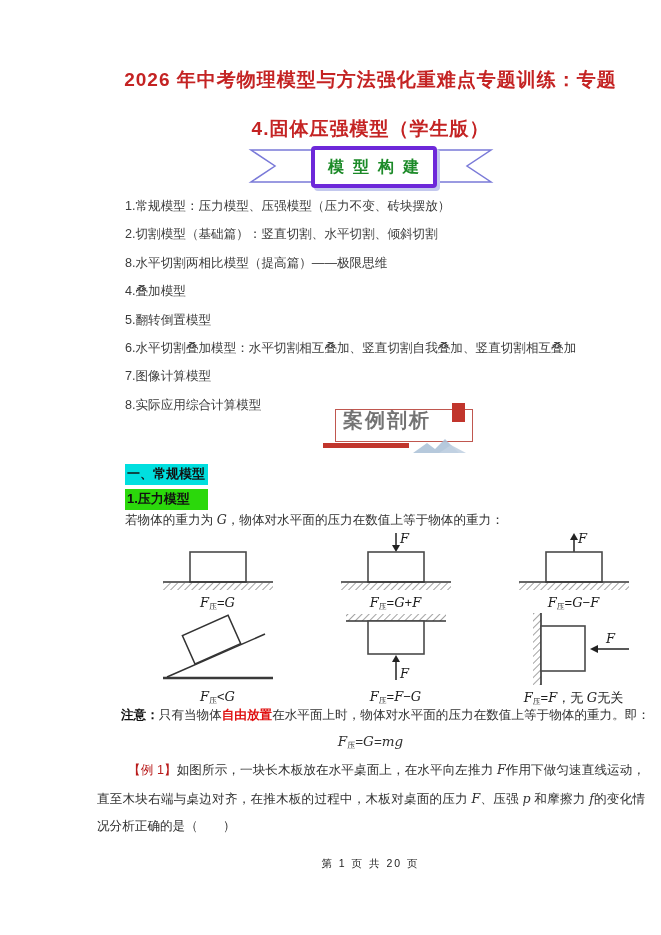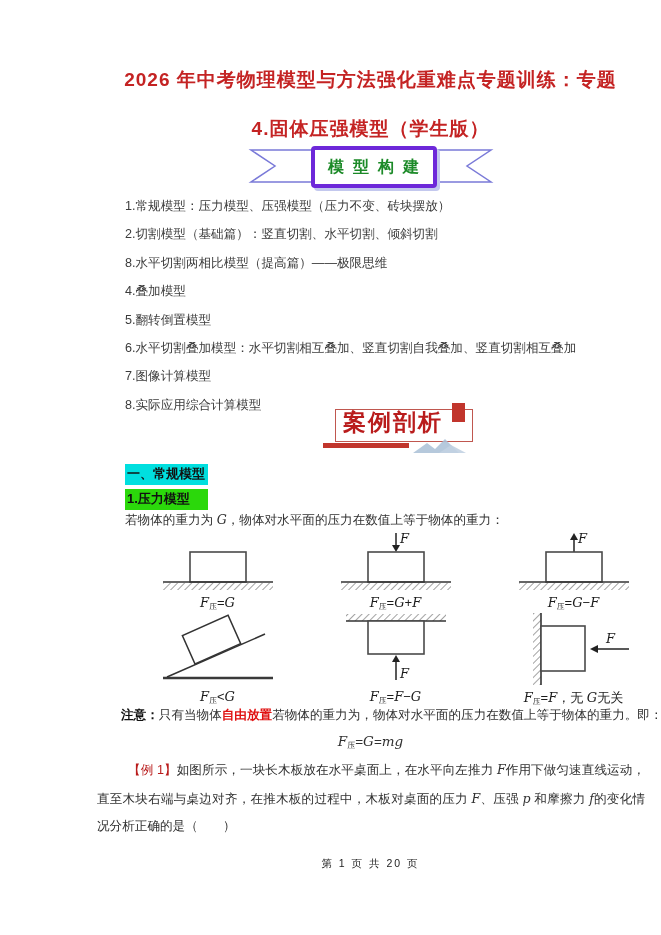--- a/index.html
+++ b/index.html
@@ -32,21 +32,21 @@
     font-size:12.6px;color:#3b3b3b;}
   .model-list div{line-height:28.4px;white-space:nowrap;}
 
   
   .banner2{position:absolute;top:404px;left:283px;width:150px;height:48px;}
   .banner2 .frame{position:absolute;left:12px;top:5px;right:0;height:31px;
     border:1px solid #c0574f;}
   .banner2 .red-block{position:absolute;right:8px;top:-1px;width:13px;height:19px;background:#c1352c;}
   .banner2 .red-bar{position:absolute;left:0px;bottom:4px;width:86px;height:5px;background:#c1352c;}
   .banner2 .label{position:absolute;left:20px;top:3px;
-    color:#b91c1c;font-weight:bold;font-size:23px;letter-spacing:2px;}
+    color:#737373;font-weight:bold;font-size:20px;letter-spacing:2px;}
   .banner2 svg.mountain{position:absolute;right:6px;bottom:-2px;}
 
   
   .sec{position:absolute;left:85px;font-weight:bold;font-size:13px;color:#111;}
   .sec1{top:464px;background:#00dfdf;padding:1px 3px 2px 2px;font-family:Liberation Mono, monospace;}
   .sec2{top:489px;background:#2bd80b;padding:1px 18px 2px 2px;}
   .intro{position:absolute;top:512px;left:85px;font-size:12.6px;}
 
   
   .figs{position:absolute;left:100px;right:50px;display:flex;justify-content:space-between;}
@@ -204,21 +204,21 @@
         <line x1="42" y1="1" x2="42" y2="73" stroke="#333" stroke-width="1.6"></line>
         <rect x="42" y="14" width="44" height="45" fill="#fff" stroke="#4a4a4a" stroke-width="1.6"></rect>
         <line x1="130" y1="37" x2="94" y2="37" stroke="#222" stroke-width="1.5"></line>
         <polygon points="99,33 99,41 91,37" fill="#222"></polygon>
         <text class="force" x="107" y="31">F</text>
       </svg>
       <div class="fig-label"><span class="t-var">F</span><span class="t-sub">压</span><span class="t-txt">=</span><span class="t-var">F</span><span class="t-txt">，无 </span><span class="t-var">G</span><span class="t-txt">无关</span></div>
     </div>
   </div>
 
-  <div class="note"><span class="t-note-label">注意：</span><span class="t-txt">只有当物体</span><span class="t-red">自由放置</span><span class="t-txt">若物体的重力为，物体对水平面的压力在数值上等于物体的重力。即：</span></div>
+  <div class="note"><span class="t-note-label">注意：</span><span class="t-txt">只有当物体</span><span class="t-red">自由放置</span><span class="t-txt">在水平面上时，物体对水平面的压力在数值上等于物体的重力。即：</span></div>
 
   <div class="center-formula"><span class="t-var">F</span><span class="t-sub">压</span><span class="t-txt">=</span><span class="t-var">G</span><span class="t-txt">=</span><span class="t-var">mg</span></div>
 
   <div class="example"><span class="t-ex-label">【例 1】</span><span class="t-txt">如图所示，一块长木板放在水平桌面上，在水平向左推力 </span><span class="t-var">F</span><span class="t-txt">作用下做匀速直线运动，直至木块右端与桌边对齐，在推木板的过程中，木板对桌面的压力 </span><span class="t-var">F</span><span class="t-txt">、压强 </span><span class="t-var">p</span><span class="t-txt"> 和摩擦力 </span><span class="t-var">f</span><span class="t-txt">的变化情况分析正确的是（　　）</span></div>
 
   <div class="footer">第 1 页 共 20 页</div>
 
 </div>
 
 </body></html>

